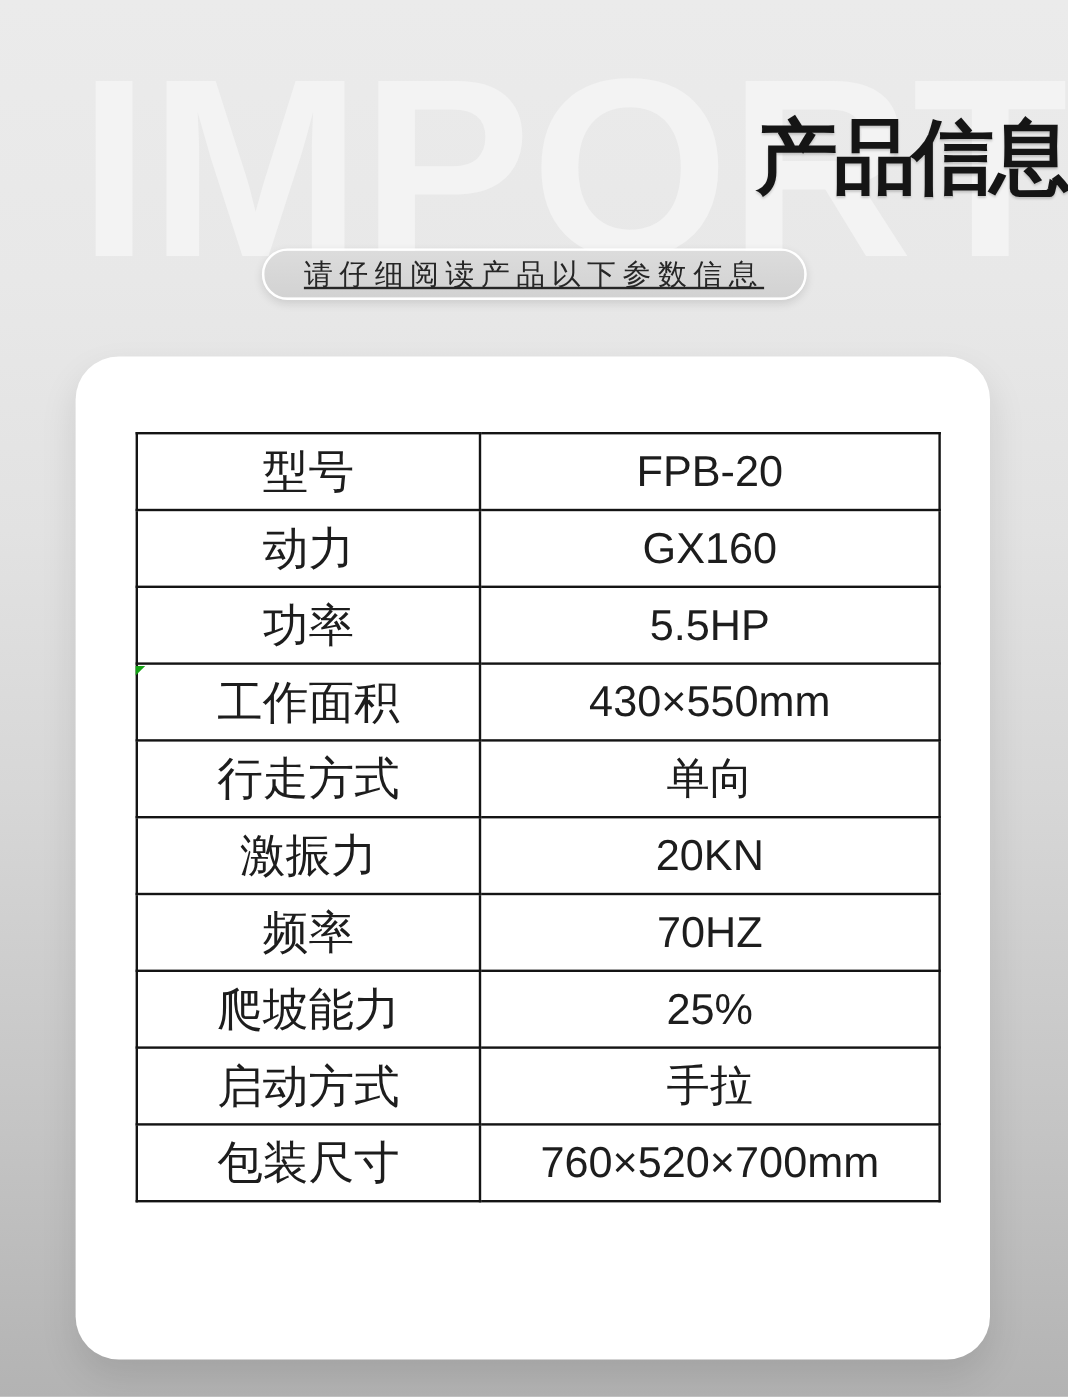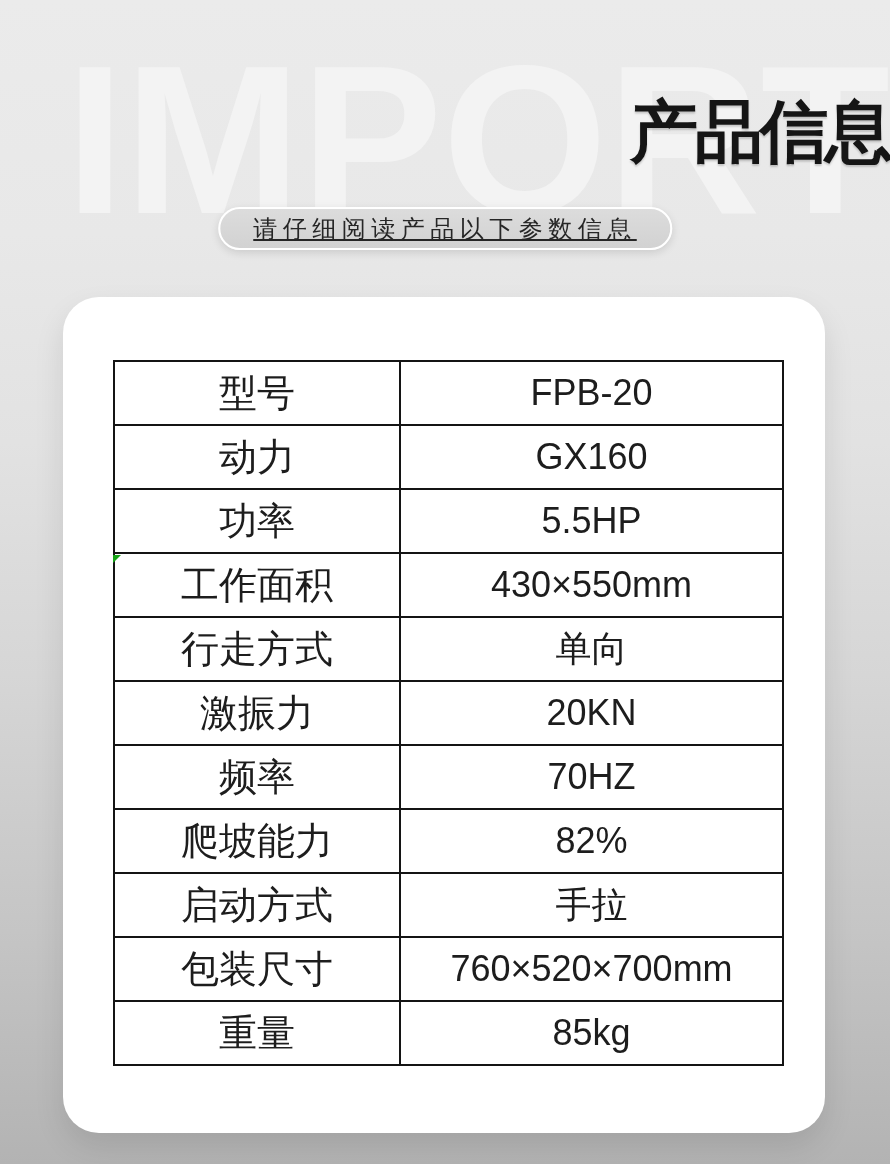--- a/index.html
+++ b/index.html
@@ -141,33 +141,29 @@
         <tr>
           <td class="spec-label">激振力</td>
           <td class="spec-value">20KN</td>
         </tr>
         <tr>
           <td class="spec-label">频率</td>
           <td class="spec-value">70HZ</td>
         </tr>
         <tr>
           <td class="spec-label">爬坡能力</td>
-          <td class="spec-value">82%</td>
+          <td class="spec-value">25%</td>
         </tr>
         <tr>
           <td class="spec-label">启动方式</td>
           <td class="spec-value">手拉</td>
         </tr>
         <tr>
           <td class="spec-label">包装尺寸</td>
           <td class="spec-value">760×520×700mm</td>
-        </tr>
-        <tr>
-          <td class="spec-label">重量</td>
-          <td class="spec-value">85kg</td>
         </tr>
       </tbody>
     </table>
   </div>
 
   <div class="cell-flag"></div>
 
 </div>
 
 </body></html>

